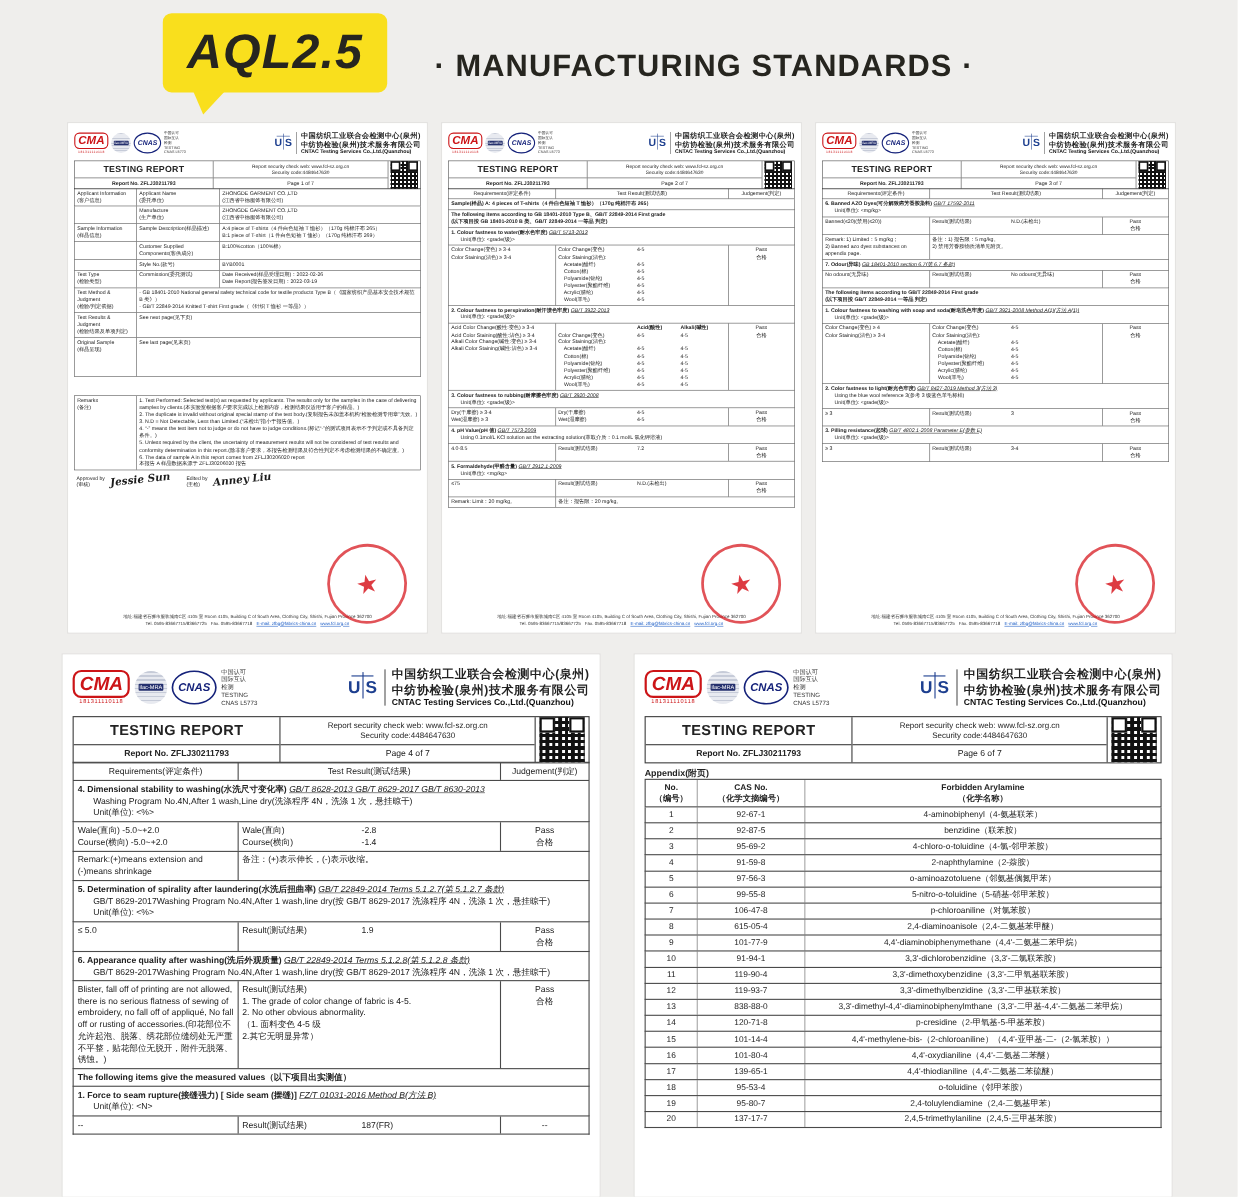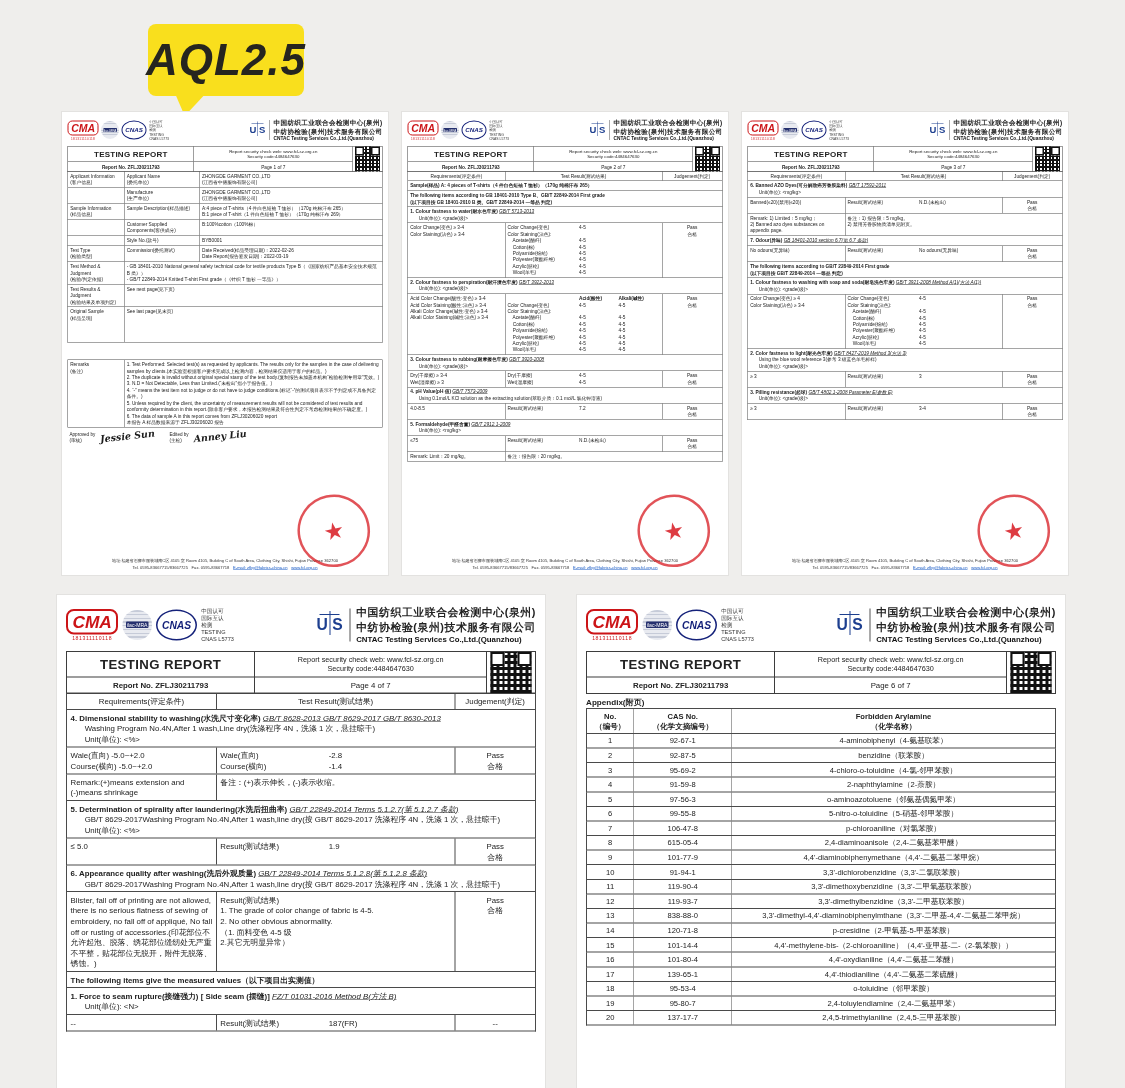--- a/index.html
+++ b/index.html
@@ -1,21 +1,21 @@
 <!DOCTYPE html>
 <html><head>
 <meta charset="utf-8">
 <style>
   html,body{margin:0;padding:0;}
   body{font-family:"Liberation Sans","DejaVu Sans",sans-serif;background:#efeeec;}
   .page{position:relative;width:1125px;height:1088px;background:#efeeec;overflow:hidden;}
 
   
-  .badge{position:absolute;left:148px;top:12px;width:156px;height:72px;background:#f9df1d;
-         border-radius:8px;display:flex;align-items:center;justify-content:center;margin-top:12px;}
+  .badge{position:absolute;left:148px;top:12px;width:204px;height:72px;background:#f9df1d;
+         border-radius:8px;display:flex;align-items:center;justify-content:center;}
   .badge::after{content:"";position:absolute;left:30px;bottom:-20px;width:0;height:0;
          border-style:solid;border-width:22px 26px 0 4px;
          border-color:#f9df1d transparent transparent transparent;transform:skewX(14deg);}
   .badge span{font-size:44px;font-weight:bold;font-style:italic;color:#26251f;letter-spacing:1px;}
   .std-title{position:absolute;left:360px;top:44px;width:560px;text-align:center;
          font-size:28px;font-weight:bold;color:#26251f;letter-spacing:1px;}
 
   
   .doc-pos{position:absolute;overflow:hidden;background:#fff;box-shadow:0 0 0 1px #e3e2e0;}
   .pos1{left:62px;top:112px;width:326px;height:463px;}
@@ -112,20 +112,21 @@
   .apx .cell{text-align:center;display:flex;align-items:center;justify-content:center;
              padding:.22em .3em;font-size:.92em;}
 </style>
 </head>
 <body>
 
 <div class="page">
   <div class="badge">
     <span>AQL2.5</span>
   </div>
+  <div class="std-title">· MANUFACTURING STANDARDS ·</div>
   <div id="docs">
       <div class="doc-pos pos1">
         <div class="doc doc-sm">
           <div class="logos">
             <div class="logo-group">
               <div class="cma">
                 <span class="cma-t">CMA</span>
                 <span class="cma-n">181311110118</span>
               </div>
               <div class="ilac">

